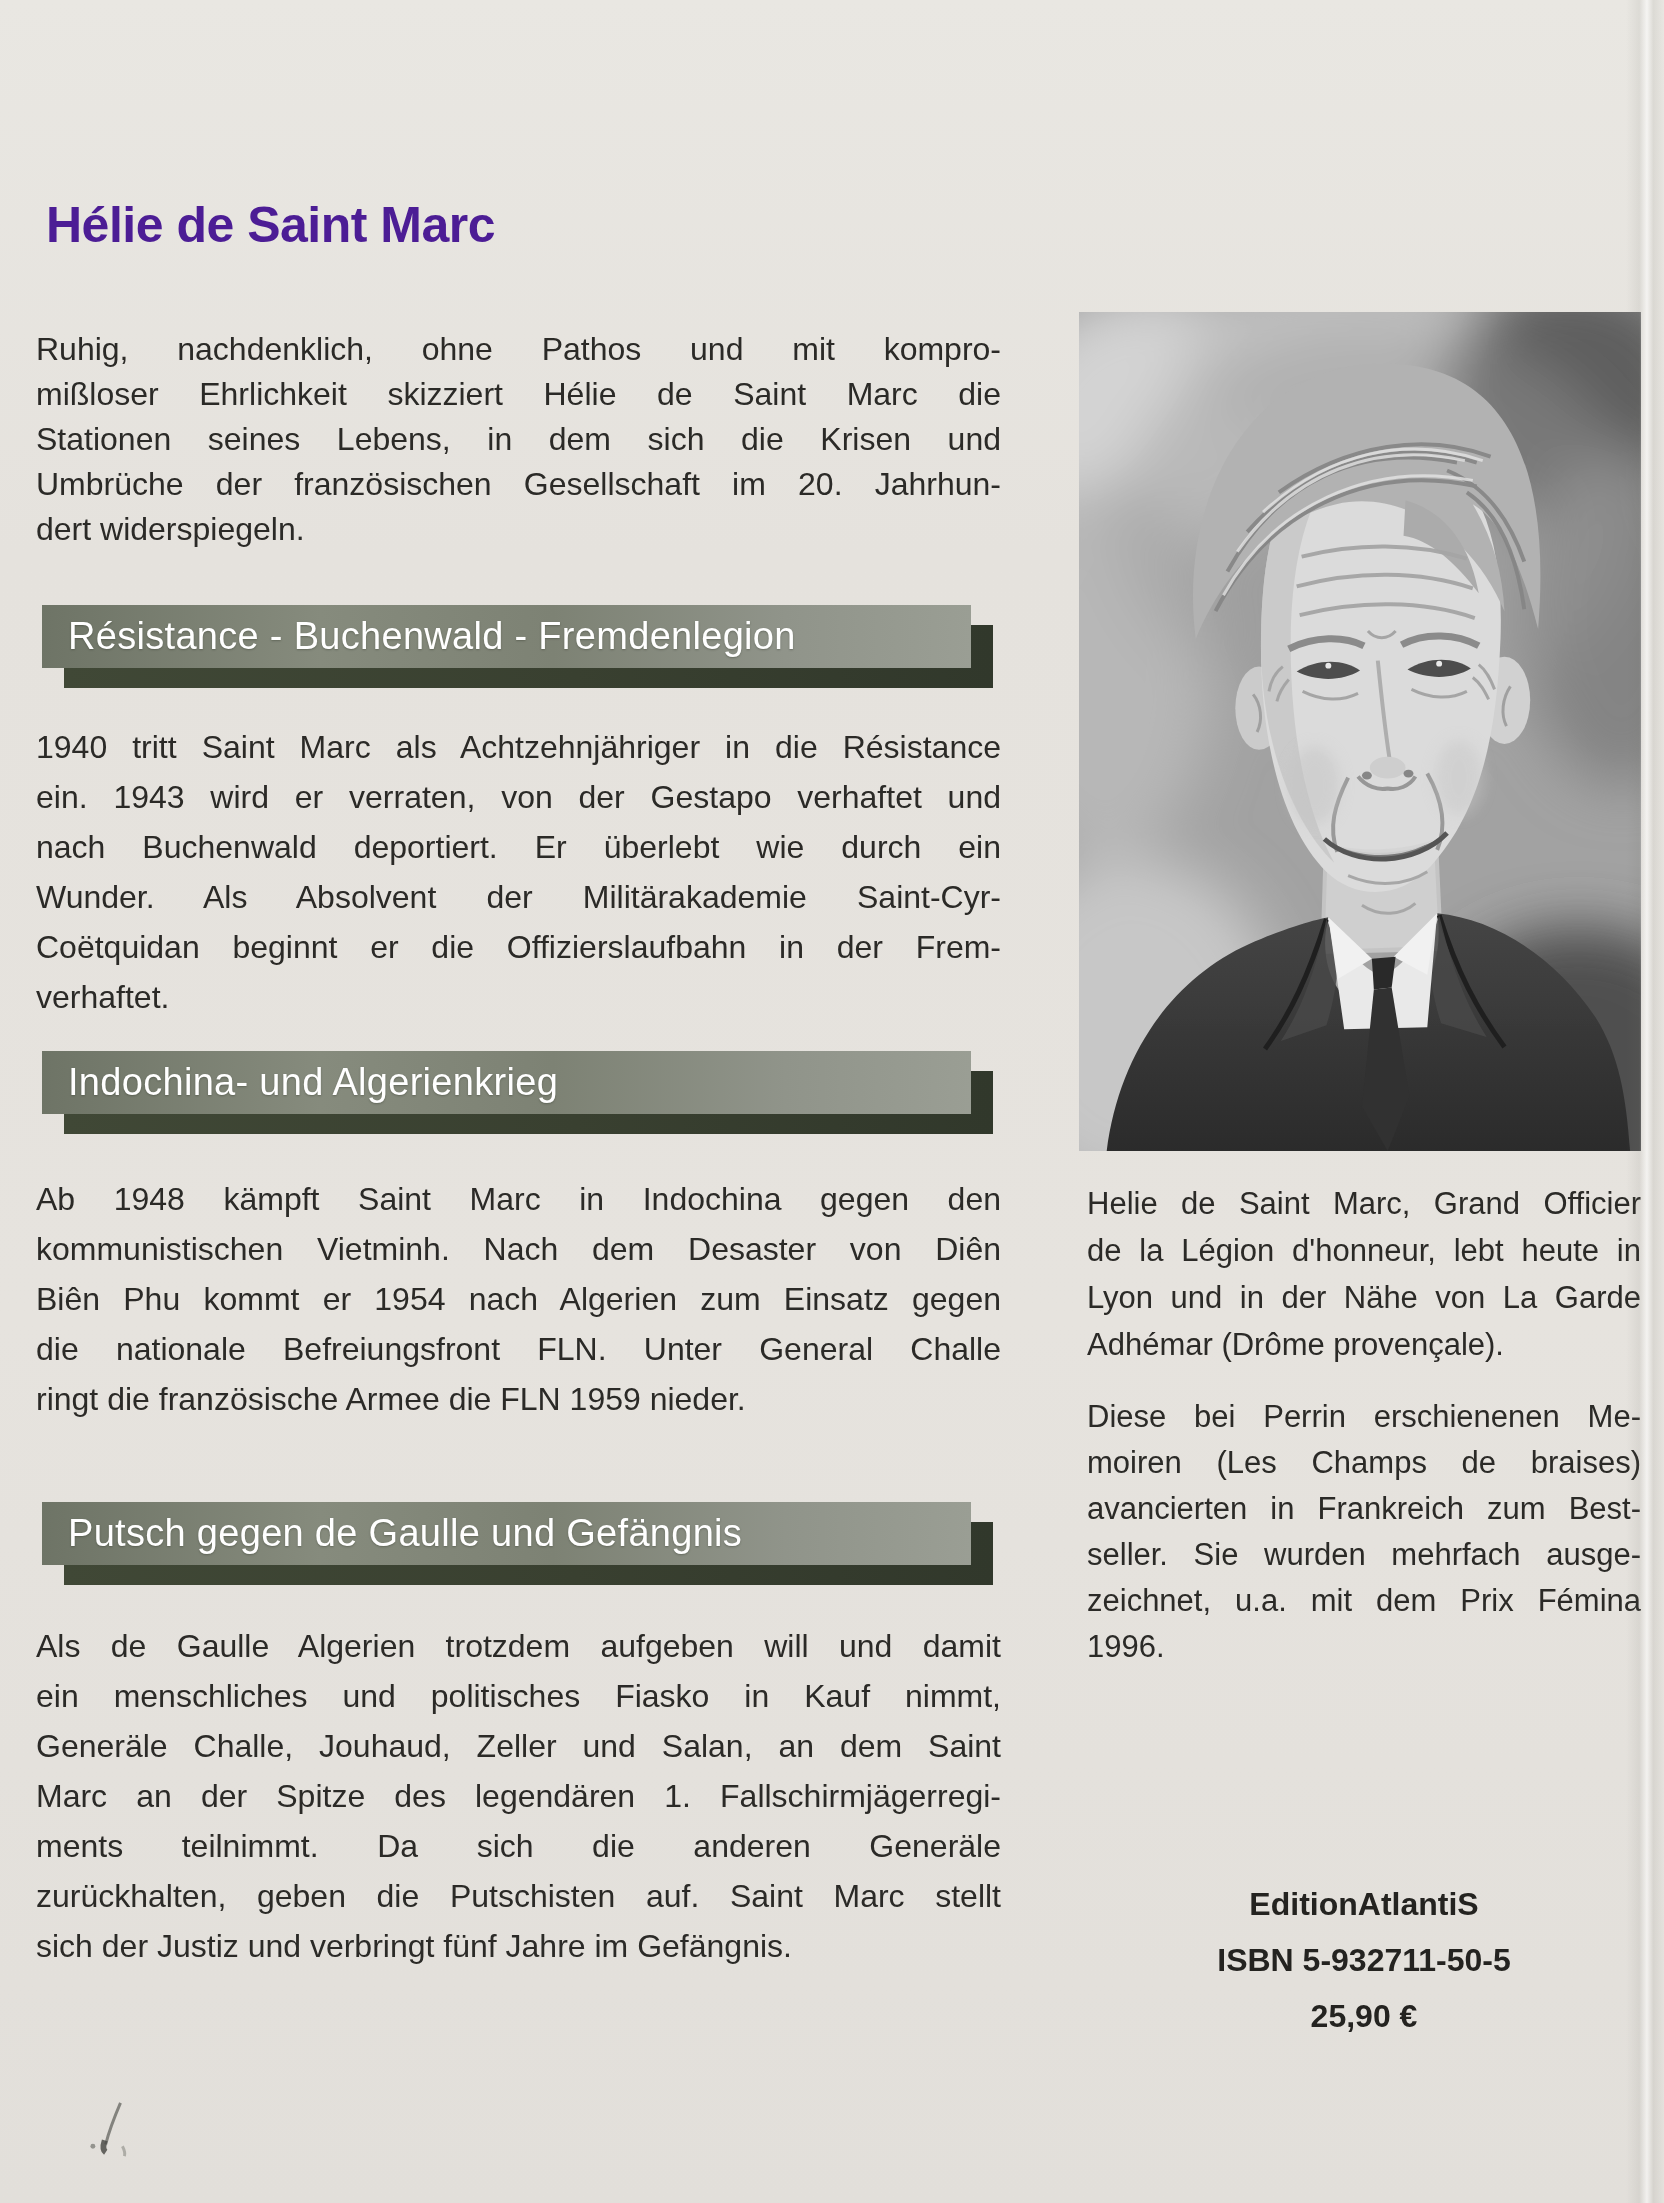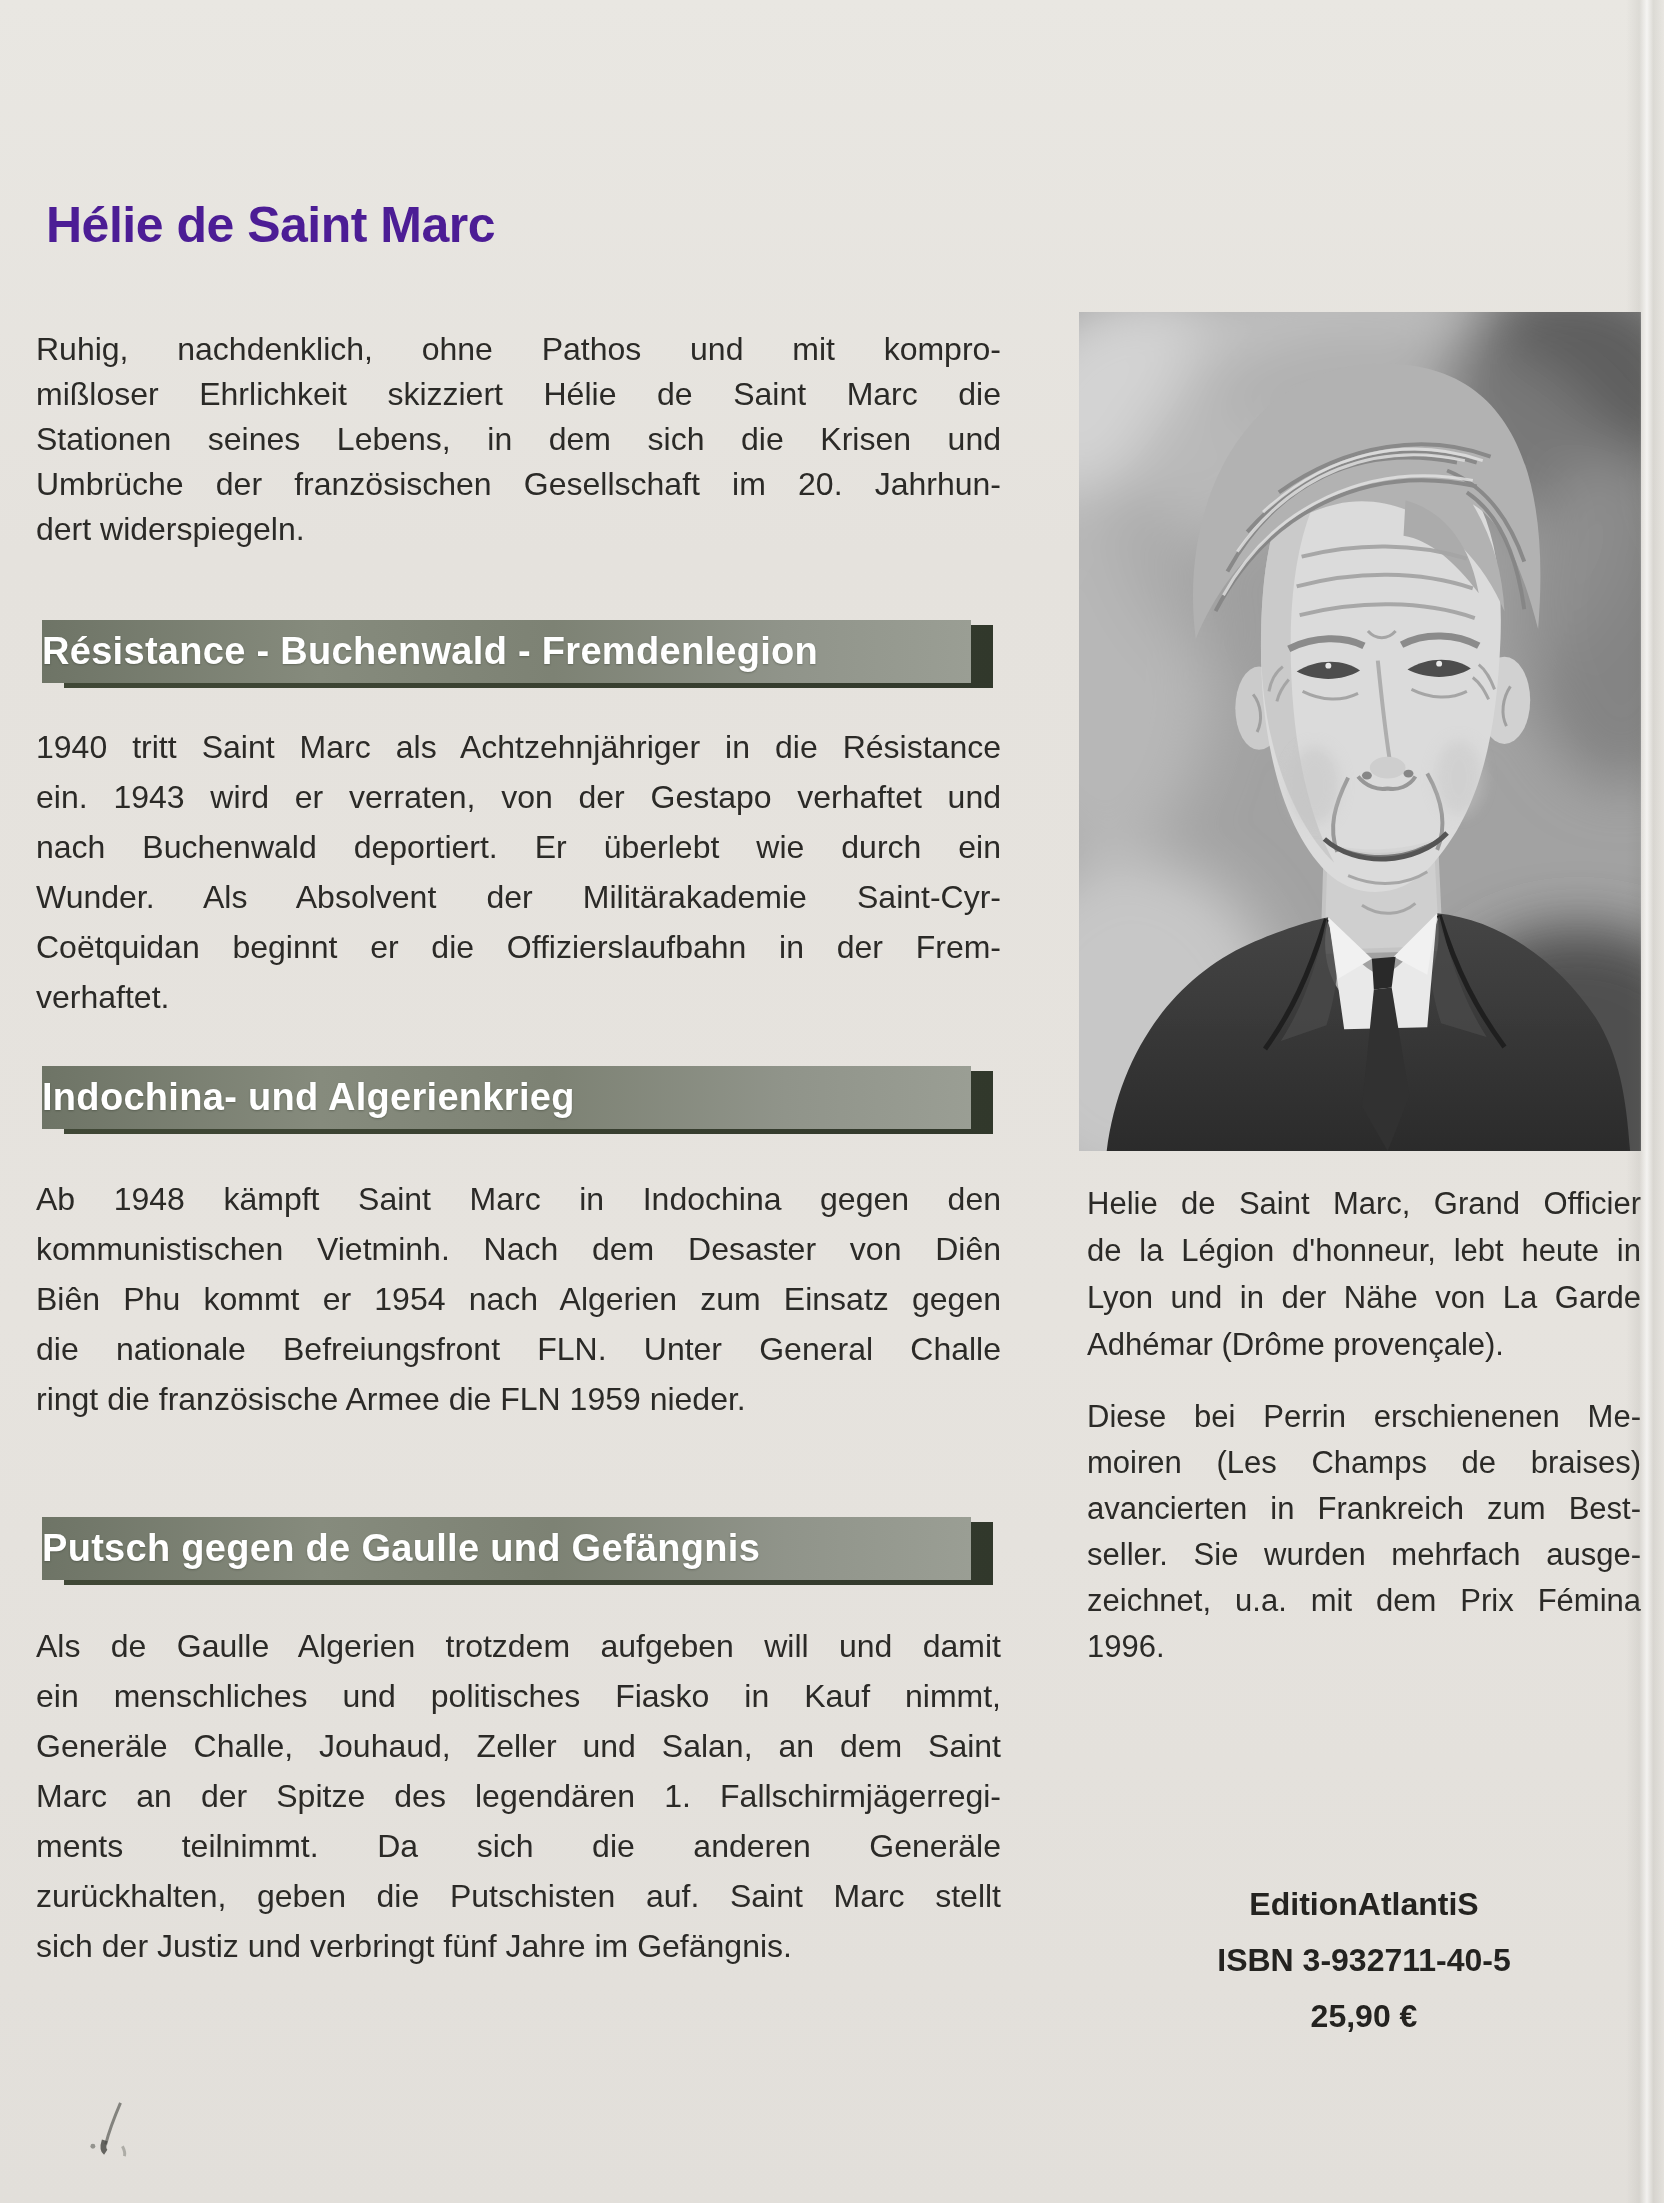--- a/index.html
+++ b/index.html
@@ -21,24 +21,24 @@
   .sec1-body{top:722px}
   .sec2-body{top:1174px}
   .sec3-body{top:1621px}
   .bar{position:absolute;left:42px;width:929px;height:63px}
   .bar1{top:605px}.bar2{top:1051px}.bar3{top:1502px}
   .bar .bar-shadow{
     position:absolute;left:22px;top:20px;width:100%;height:100%;
     background:linear-gradient(90deg,#404836 0%,#394030 55%,#31382b 100%);
   }
   .bar .bar-face{
-    position:absolute;left:0;top:15px;width:100%;height:100%;
+    position:absolute;left:0;top:0;width:100%;height:100%;
     background:linear-gradient(90deg,#6e7466 0%,#868b7d 30%,#7d8274 55%,#90948a 80%,#9a9e94 100%);
-    display:flex;align-items:center;box-sizing:border-box;
-    font-size:38px;font-weight:bold;color:#ffffff;letter-spacing:0.3px;
+    display:flex;align-items:center;padding-left:26px;box-sizing:border-box;
+    font-size:38px;font-weight:normal;color:#ffffff;letter-spacing:0.3px;
     text-shadow:0 1px 2px rgba(40,45,35,.35);
   }
   .photo{
     position:absolute;left:1079px;top:312px;width:562px;height:839px;
     filter:grayscale(1) contrast(1.03);
   }
   .col-right{left:1087px;width:554px;font-size:31px}
   .caption{top:1180px;line-height:47px}
   .memoir{top:1394px;line-height:46px}
   .publisher{
@@ -227,21 +227,21 @@
     <div class="ln">Diese bei Perrin erschienenen Me-</div>
     <div class="ln">moiren (Les Champs de braises)</div>
     <div class="ln">avancierten in Frankreich zum Best-</div>
     <div class="ln">seller. Sie wurden mehrfach ausge-</div>
     <div class="ln">zeichnet, u.a. mit dem Prix Fémina</div>
     <div class="ln last">1996.</div>
   </div>
 
 <div class="publisher">
   <div>EditionAtlantiS</div>
-  <div>ISBN 3-932711-40-5</div>
+  <div>ISBN 5-932711-50-5</div>
   <div>25,90 €</div>
 </div>
 
 <div class="crease"></div>
 
 <svg class="pencil-mark" viewBox="0 0 70 70">
   <path d="M36,6 C30,20 24,36 21,48" stroke="#6b6b66" stroke-width="3" fill="none" opacity="0.8"></path>
   <path d="M20,44 C18,50 18,54 21,56" stroke="#4e4e49" stroke-width="6" fill="none" opacity="0.85"></path>
   <circle cx="8" cy="50" r="2.5" fill="#73736d" opacity="0.7"></circle>
   <path d="M38,50 C40,54 41,57 40,60" stroke="#8a8a84" stroke-width="3" fill="none" opacity="0.6"></path>

